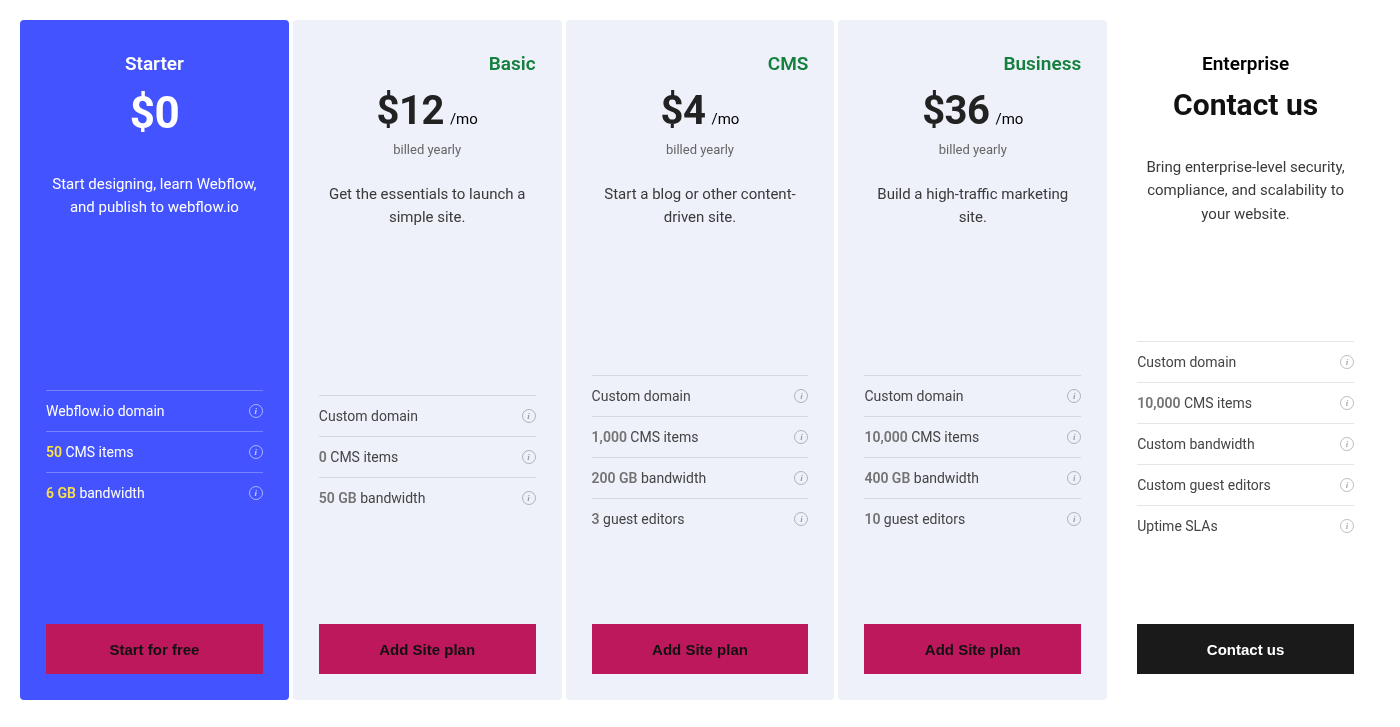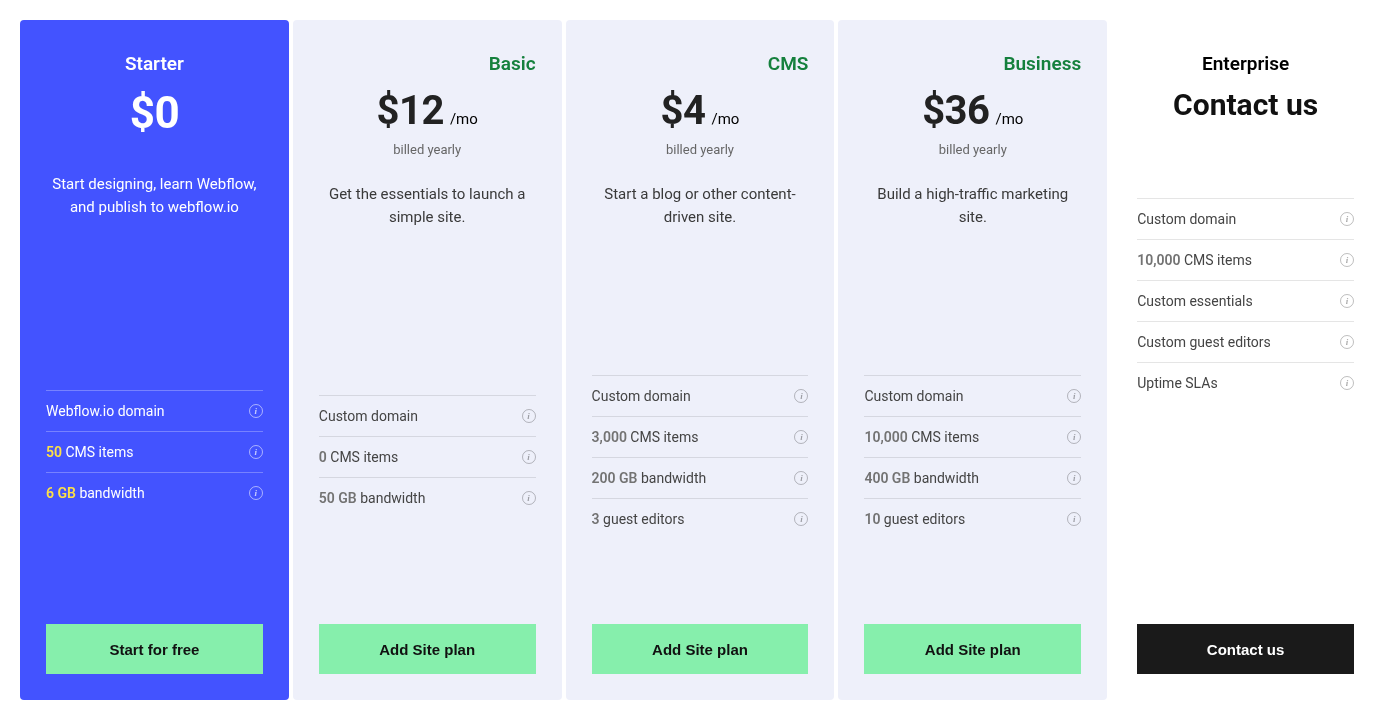--- a/index.html
+++ b/index.html
@@ -134,21 +134,21 @@
       align-items: center;
       justify-content: center;
       font-size: 15px;
       font-weight: 600;
       cursor: pointer;
       border: none;
       width: 100%;
       margin-top: auto;
     }
     .plan.featured .cta, .plan.std .cta {
-      background: #86efac;
+      background: #be185d;
       color: #111;
     }
     .plan.plain .cta {
       background: #1a1a1a;
       color: #fff;
     }
     .spacer { flex: 0 0 auto; height: 30px; }
   </style>
 </head>
 <body>
@@ -219,21 +219,21 @@
       <div class="plan-billing">billed yearly</div>
     </div>
     <div class="plan-desc">Start a blog or other content-driven site.</div>
     <div class="spacer"></div>
     <ul class="features">
       <li>
           <span class="label"><b></b><span>Custom domain</span></span>
           <span class="info-icon">i</span>
         </li>
       <li>
-          <span class="label"><b>3,000</b><span> CMS items</span></span>
+          <span class="label"><b>1,000</b><span> CMS items</span></span>
           <span class="info-icon">i</span>
         </li>
       <li>
           <span class="label"><b>200 GB</b><span> bandwidth</span></span>
           <span class="info-icon">i</span>
         </li>
       <li>
           <span class="label"><b>3</b><span> guest editors</span></span>
           <span class="info-icon">i</span>
         </li>
@@ -271,32 +271,33 @@
         </li>
     </ul>
     <button class="cta">Add Site plan</button>
   </div>
 
   <div class="plan plain">
     <div class="plan-head">
       <div class="plan-name">Enterprise</div>
       <div class="plan-contact">Contact us</div>
     </div>
+    <div class="plan-desc">Bring enterprise-level security, compliance, and scalability to your website.</div>
     <div class="spacer"></div>
     <ul class="features">
       <li>
           <span class="label"><b></b><span>Custom domain</span></span>
           <span class="info-icon">i</span>
         </li>
       <li>
           <span class="label"><b>10,000</b><span> CMS items</span></span>
           <span class="info-icon">i</span>
         </li>
       <li>
-          <span class="label"><b></b><span>Custom essentials</span></span>
+          <span class="label"><b></b><span>Custom bandwidth</span></span>
           <span class="info-icon">i</span>
         </li>
       <li>
           <span class="label"><b></b><span>Custom guest editors</span></span>
           <span class="info-icon">i</span>
         </li>
       <li>
           <span class="label"><b></b><span>Uptime SLAs</span></span>
           <span class="info-icon">i</span>
         </li>

